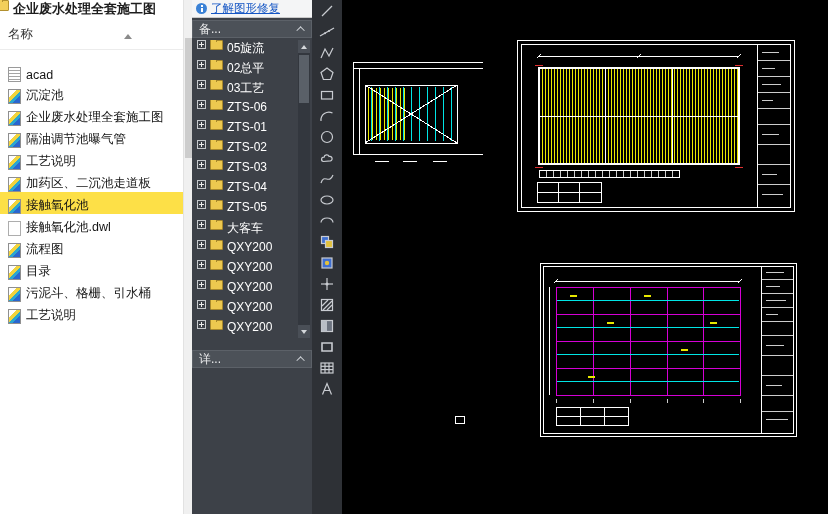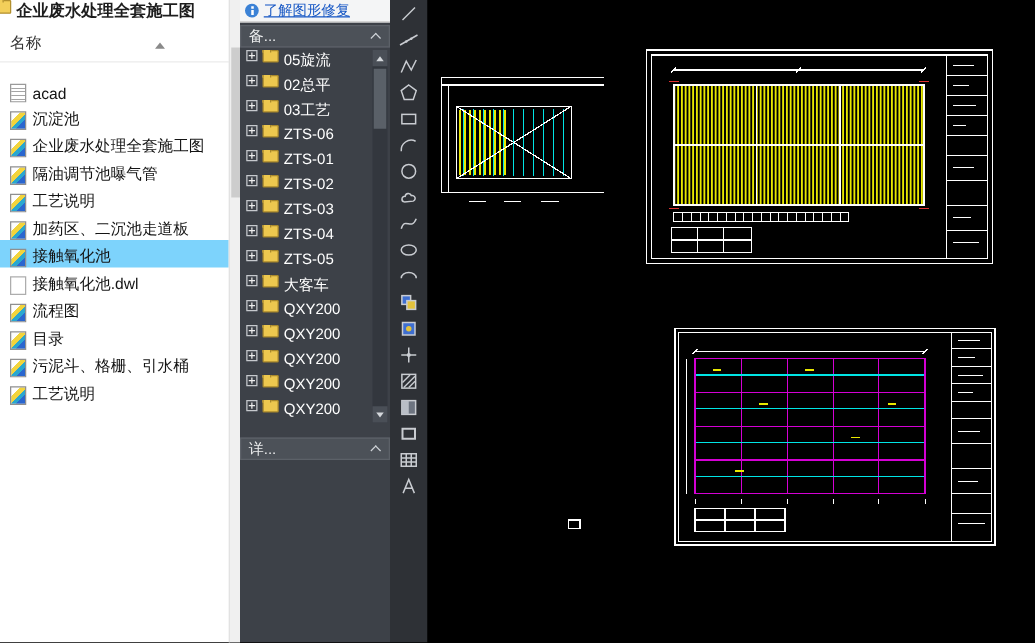--- a/index.html
+++ b/index.html
@@ -18,21 +18,21 @@
   .cut-folder::before { content:""; position:absolute; top:-3px; left:-1px; width:6px; height:3px;
                 background:#f3cf5a; border:1px solid #b2902f; border-bottom:none; }
   .fp-header { position:relative; height:24px; display:flex; align-items:flex-start; padding-left:8px;
                font-size:12.5px; color:#333; border-bottom:1px solid #ececec; }
   .sort-caret { position:absolute; left:124px; top:8px; width:0; height:0;
                 border-left:4px solid transparent; border-right:4px solid transparent;
                 border-bottom:5px solid #8a8a8a; }
   .fp-list { padding-top:10px; }
   .fp-item { display:flex; align-items:flex-end; height:22px; padding-left:8px;
              font-size:12.5px; color:#141414; white-space:nowrap; overflow:hidden; width:183px; }
-  .fp-item.selected { background:#7dd3fc; }
+  .fp-item.selected { background:#fde047; }
   .ic { width:13px; height:15px; margin-right:5px; flex:none; border:1px solid #8f8f8f; background:#fff; }
   .ic-dwg { background:linear-gradient(135deg,#fdfdfd 0 30%,#f2d43c 30% 52%,#2aa7cf 52% 70%,#2a66cf 70% 100%); }
   .ic-acad { background-image:repeating-linear-gradient(#ffffff 0 2px,#a5a5a5 2px 3px); border-color:#9a9a9a; }
   .ic-dwl { background:#fff; border-color:#adadad; }
   .fp-scrollbar { position:absolute; right:0; top:0; width:9px; height:514px;
                   background:#f0f0f0; border-left:1px solid #e2e2e2; }
   .fp-thumb { position:absolute; left:1px; top:38px; width:7px; height:120px; background:#cdcdcd; }
 
   
   .cad-panel { position:absolute; left:192px; top:0; width:120px; height:514px; background:#3d4148; }

